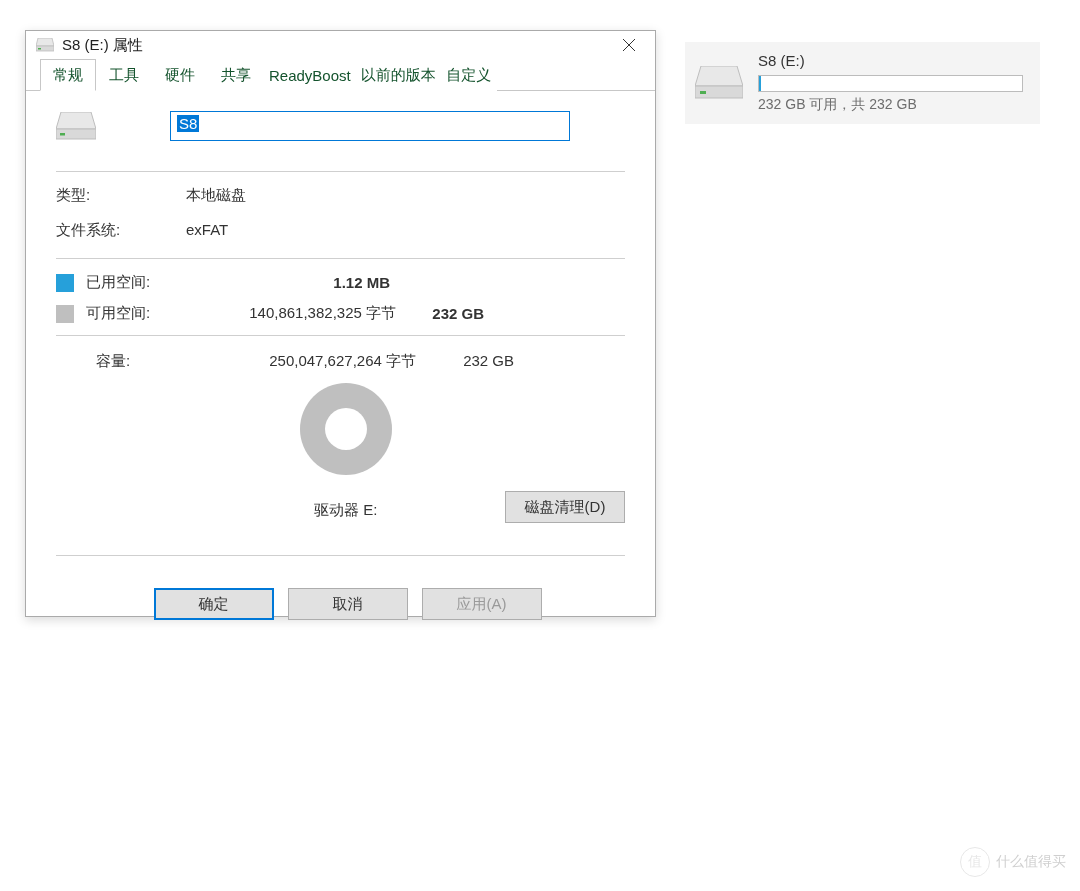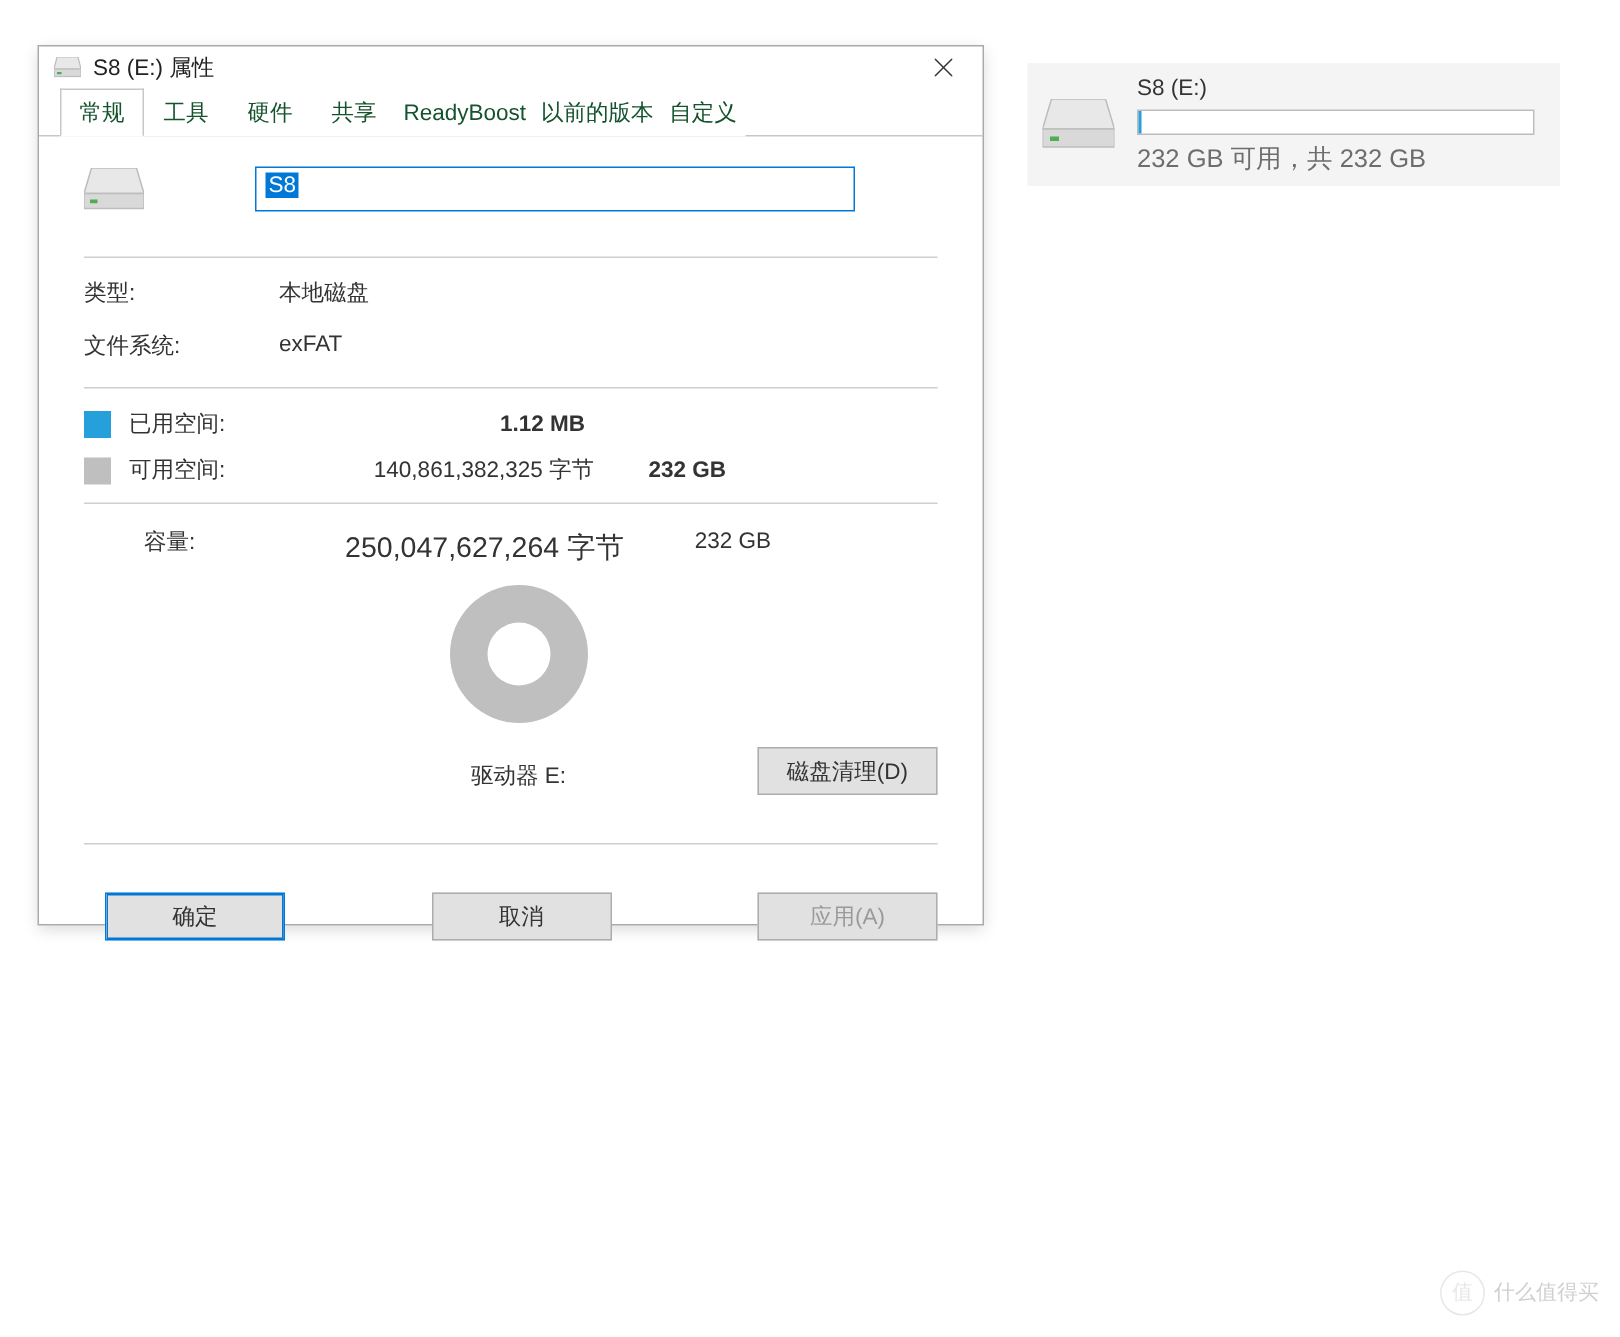--- a/index.html
+++ b/index.html
@@ -6,21 +6,21 @@
   html, body { margin:0; padding:0; height:100%; background:#fff; font-family:"Microsoft YaHei","Segoe UI",Arial,sans-serif; font-size:15px; color:#333; }
   .page { position:relative; width:1080px; height:891px; }
 
   
   .drive-card { position:absolute; left:685px; top:42px; width:355px; height:82px; background:#f4f4f4; padding:8px 12px 8px 10px; display:flex; align-items:center; gap:15px; }
   .drive-card .drive-icon-lg { width:48px; height:34px; }
   .drive-card .meta { flex:1; }
   .drive-card .title { font-size:15px; margin-bottom:6px; }
   .drive-card .bar { width:265px; height:17px; background:#fff; border:1px solid #bcbcbc; }
   .drive-card .bar .fill { height:100%; width:2px; background:#26a0da; }
-  .drive-card .sub { font-size:17px; color:#6d6d6d; margin-top:4px; }
+  .drive-card .sub { font-size:14px; color:#6d6d6d; margin-top:4px; }
 
   
   .ssd-icon svg { display:block; }
 
   
   .window { position:absolute; left:25px; top:30px; width:631px; height:587px; background:#fff; border:1px solid #aaaaaa; box-shadow:0 3px 10px rgba(0,0,0,.15); display:flex; flex-direction:column; }
   .titlebar { height:36px; display:flex; align-items:center; padding:0 4px 0 10px; }
   .titlebar .t-icon { width:18px; height:14px; margin-right:8px; }
   .titlebar .caption { flex:1; font-size:15px; color:#222; }
   .titlebar .close { width:44px; height:28px; display:flex; align-items:center; justify-content:center; cursor:pointer; }
@@ -47,35 +47,35 @@
   .space-row { display:grid; grid-template-columns:26px 96px 210px 90px; align-items:center; column-gap:4px; margin-bottom:12px; }
   .swatch { width:18px; height:18px; }
   .sw-used { background:#26a0da; }
   .sw-free { background:#bfbfbf; }
   .space-row .l { font-size:15px; }
   .space-row .bytes { text-align:right; font-size:15px; }
   .space-row .unit { text-align:right; font-size:15px; padding-right:6px;font-weight:bold; }
 
   .cap-row { display:grid; grid-template-columns:26px 96px 210px 90px; column-gap:14px; margin:16px 0 12px 0; }
   .cap-row .l { font-size:15px; }
-  .cap-row .bytes { text-align:right; font-size:19px; }
+  .cap-row .bytes { text-align:right; font-size:15px; }
   .cap-row .unit { text-align:right; font-size:15px; padding-right:6px;}
 
   .donut-area { position:relative; height:120px; margin-top:10px; }
   .donut { width:92px; height:92px; border-radius:50%; background:#bfbfbf; position:absolute; left:244px; top:0; display:flex; align-items:center; justify-content:center; }
   .donut::after { content:""; width:42px; height:42px; border-radius:50%; background:#fff; }
   .drive-label { position:absolute; left:258px; top:118px; font-size:15px; }
   .btn-clean { position:absolute; right:0; top:108px; }
 
   .winbtn { min-width:120px; height:32px; background:#e1e1e1; border:1px solid #adadad; font-size:15px; display:inline-flex; align-items:center; justify-content:center; cursor:pointer; padding:0 12px;}
   .winbtn.disabled { color:#9a9a9a; cursor:default; }
   .winbtn.default { border-color:#0078d7; box-shadow:inset 0 0 0 1px #0078d7; }
 
   
-  .footer { height:62px; border-top:none; display:flex; justify-content:space-between; align-items:flex-start; gap:14px; padding:8px 30px 0 0;margin-left:44px; }
+  .footer { height:62px; border-top:none; display:flex; justify-content:center; align-items:flex-start; gap:14px; padding:8px 30px 0 0;margin-left:44px; }
 
   
   .wm { position:absolute; right:14px; bottom:14px; opacity:.35; font-size:14px; color:#777; display:flex; align-items:center; gap:6px; }
   .wm .circ { width:30px; height:30px; border:1.5px solid #bbb; border-radius:50%; display:flex; align-items:center; justify-content:center; font-size:14px; color:#bbb;}
 </style>
 </head>
 <body>
 
 <div class="page">
 

